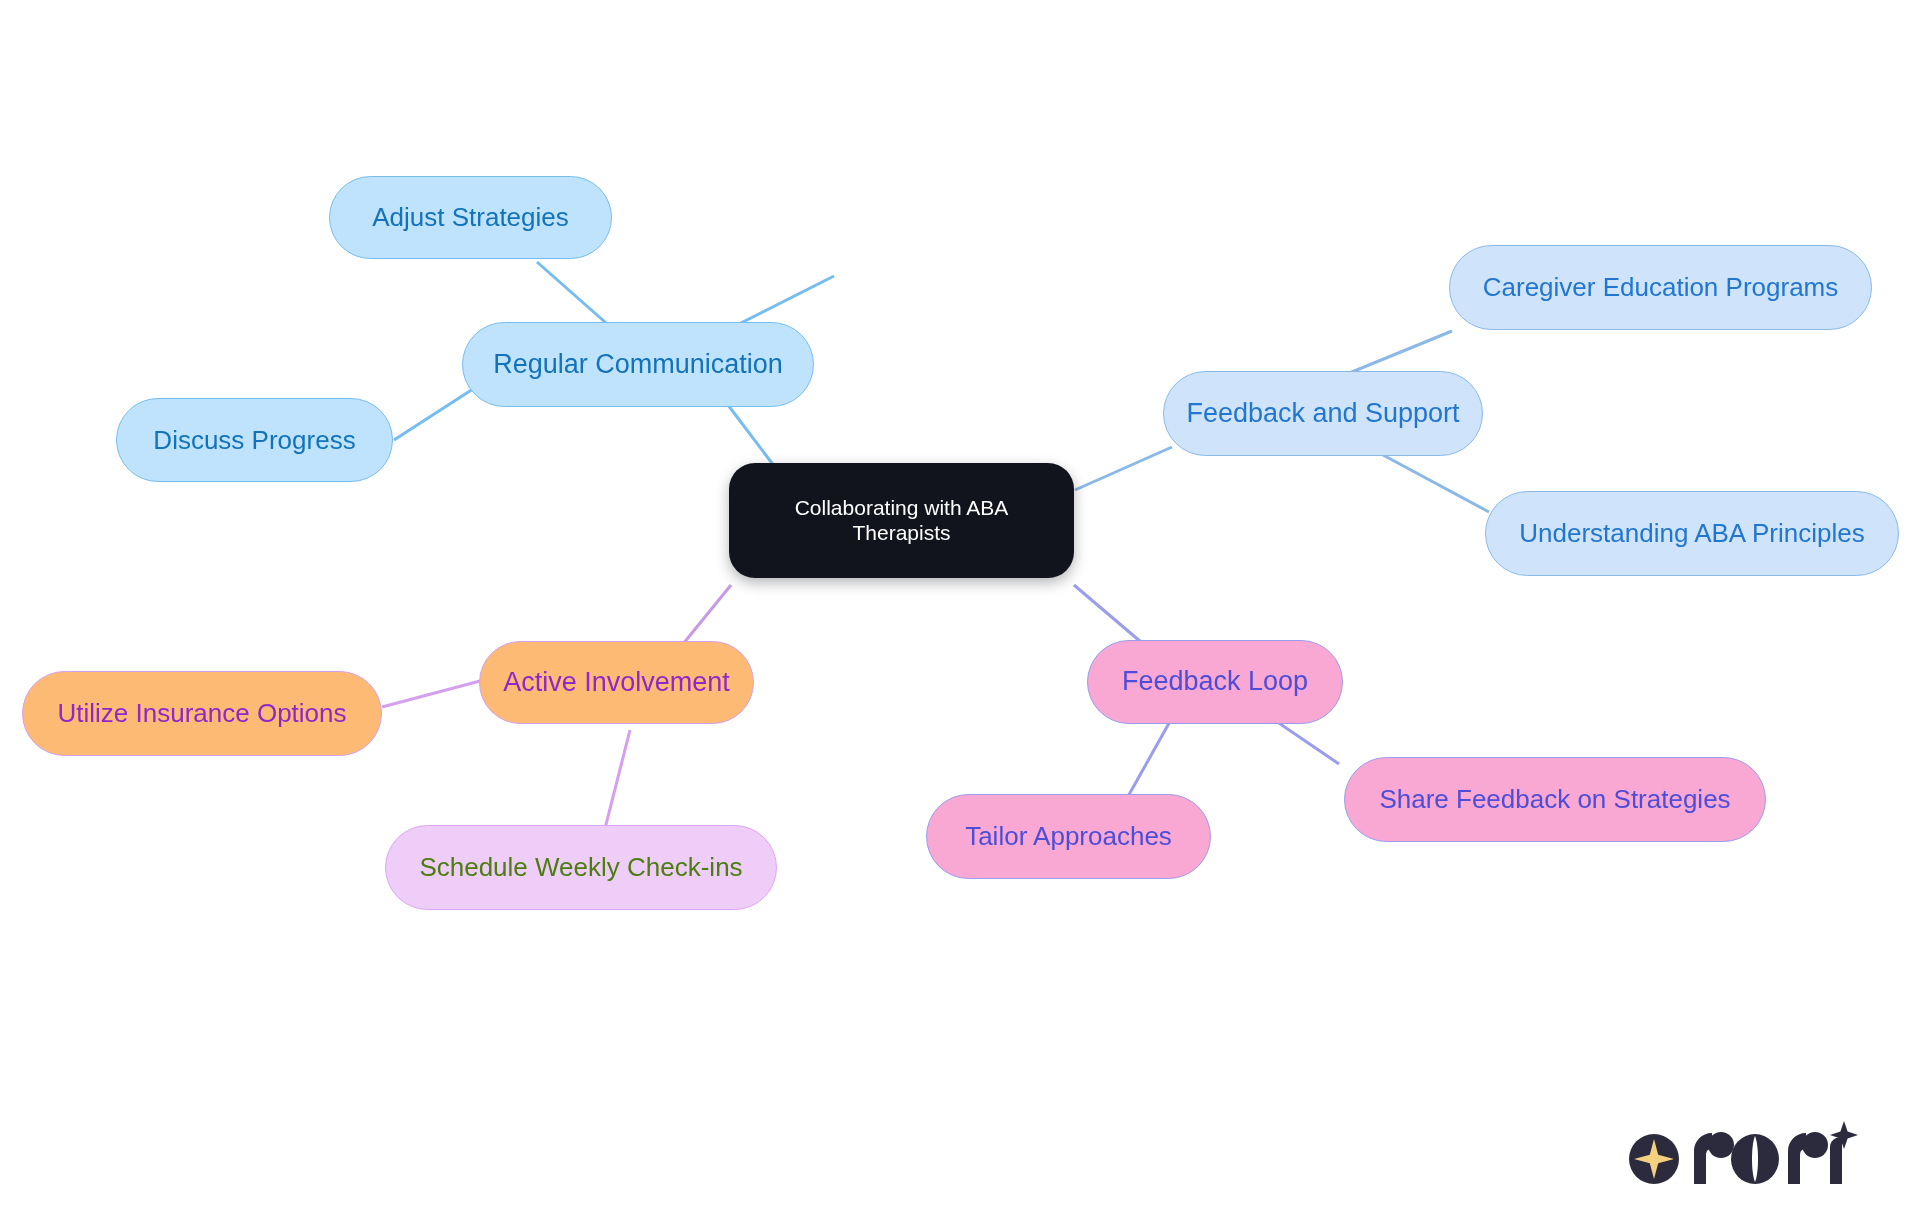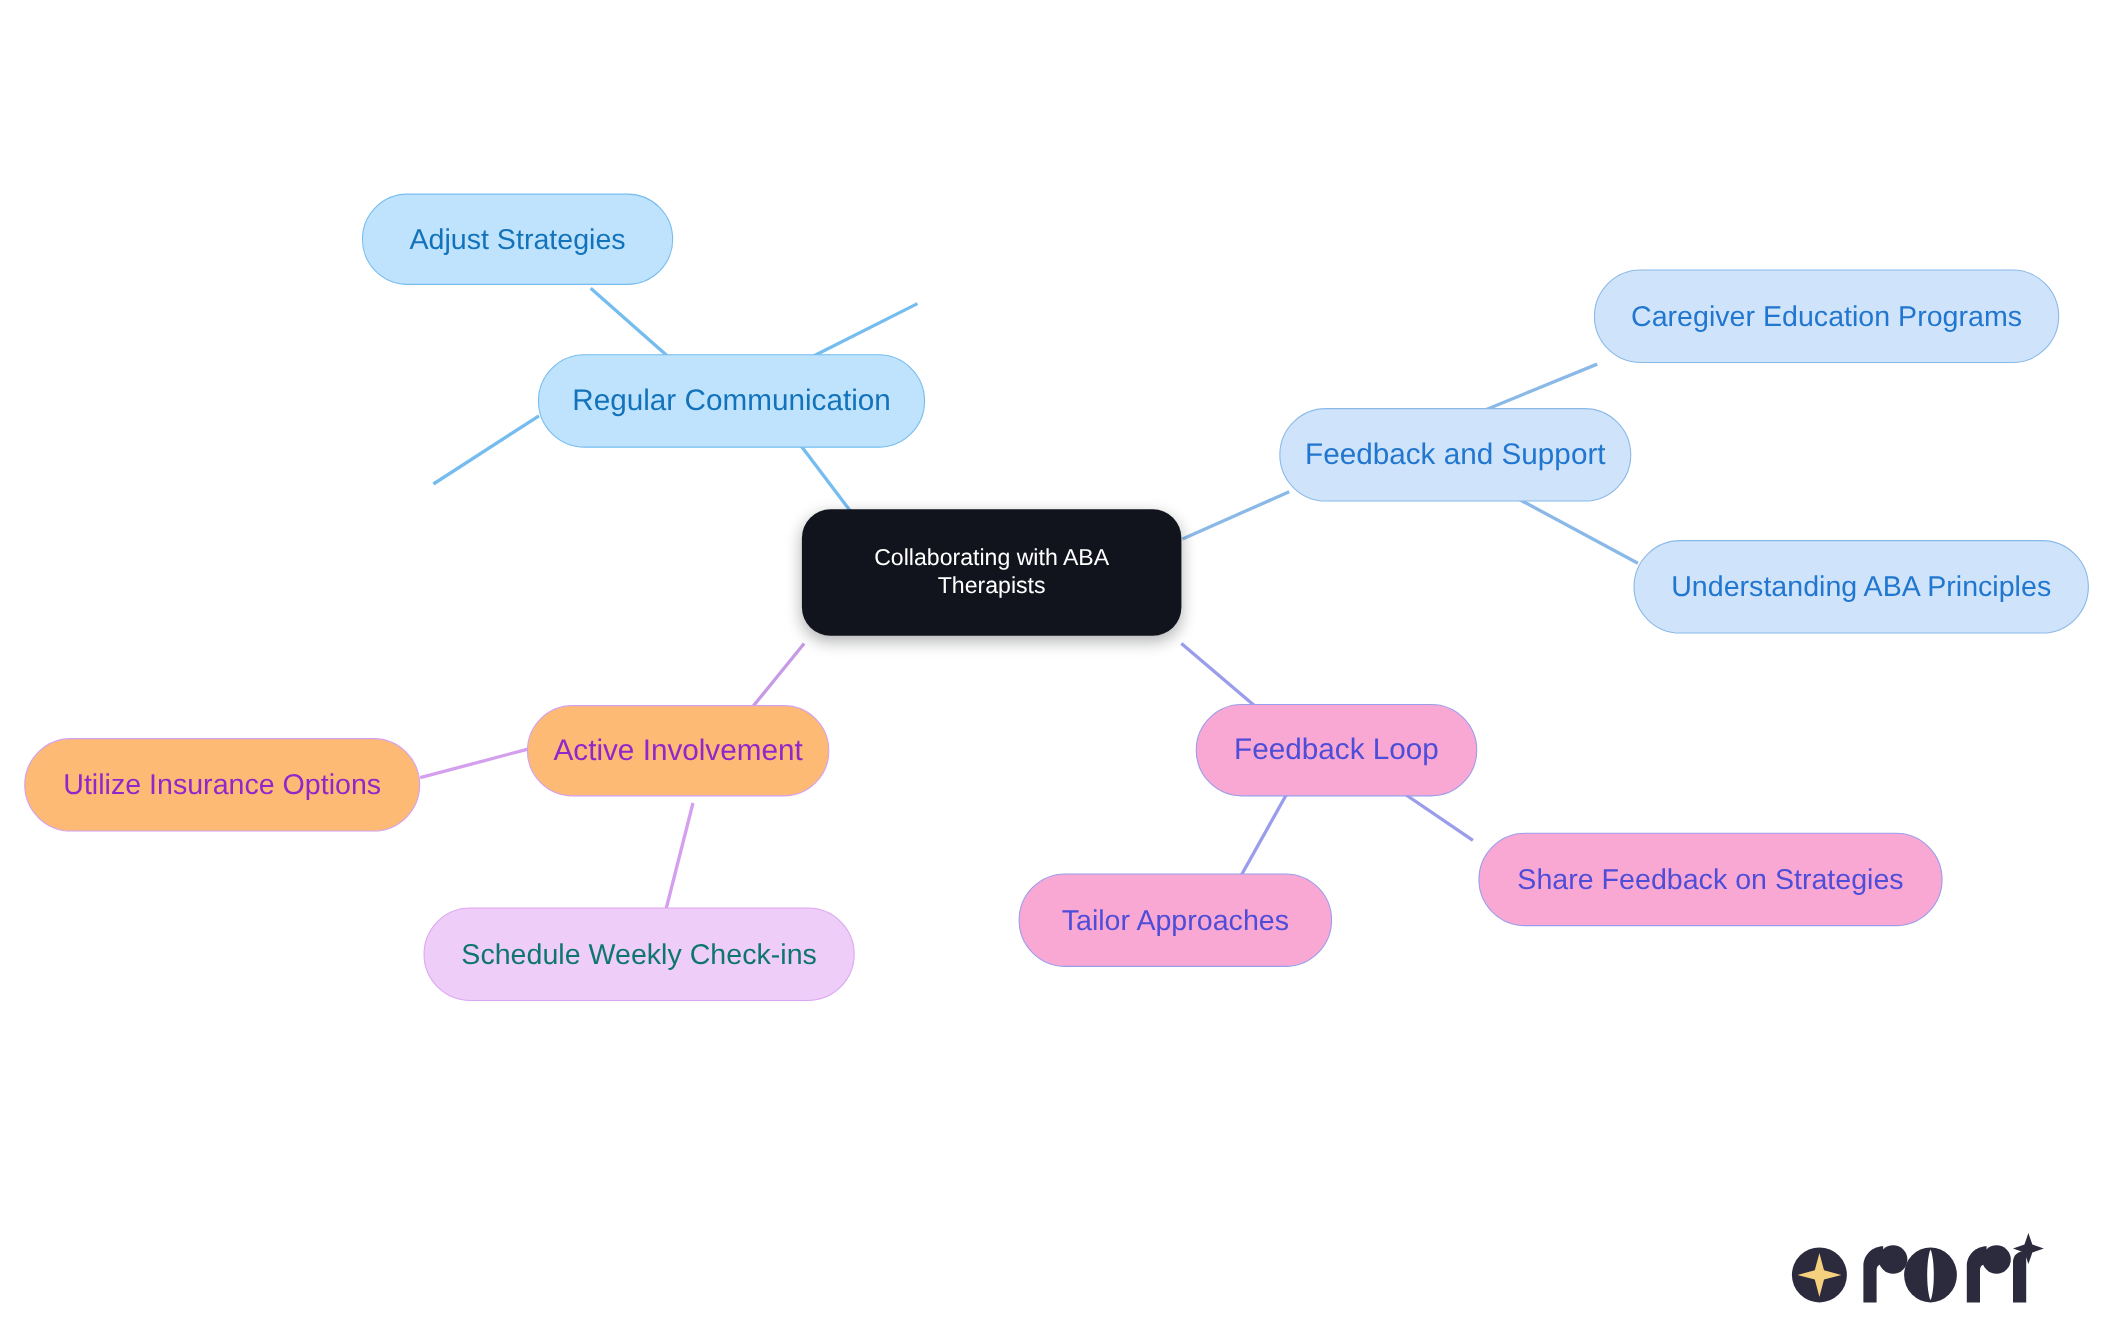--- a/index.html
+++ b/index.html
@@ -50,21 +50,21 @@
     box-shadow: 0 5px 14px rgba(10,12,20,0.30);
   }
   .node.branch { font-size: 27px; }
   .node.leaf   { font-size: 26px; }
 
   
   .c-sky      { background:#bfe3fd; border-color:#76bdef; color:#1273ba; }
   .c-sky-soft { background:#cfe4fa; border-color:#8ab9e8; color:#2176cf; }
   .c-periw    { background:#f9a8d4; border-color:#9a9cec; color:#4d4dd8; }
   .c-orchid   { background:#fdba74; border-color:#d49fee; color:#9326cb; }
-  .c-orchid-l { background:#eecdf8; border-color:#dda6f2; color:#0f766e; }
+  .c-orchid-l { background:#eecdf8; border-color:#dda6f2; color:#4d7c0f; }
 
   
   #logo {
     position: absolute;
     right: 36px;
     bottom: 28px;
     display: flex;
     align-items: center;
     gap: 14px;
   }
@@ -91,25 +91,26 @@
     <path d="M 1074 585 L 1148 648" stroke="#9a9cec" stroke-width="3" fill="none"></path>
 
     <path d="M 382 707 L 480 681" stroke="#d49fee" stroke-width="3" fill="none"></path>
     <path d="M 597 860 L 630 730" stroke="#d49fee" stroke-width="3" fill="none"></path>
     <path d="M 731 585 L 670 660" stroke="#c69ae6" stroke-width="3" fill="none"></path>
   </svg>
 
   <div class="node root" style="left:729px; top:463px; width:345px; height:115px;">Collaborating with ABA
 Therapists</div>
 
-  <div class="node branch c-sky" style="left:489px; top:322px; width:352px; height:85px;text-align:center;">Regular Communication</div>
+  <div class="node branch c-sky" style="left:462px; top:322px; width:352px; height:85px;text-align:center;">Regular Communication</div>
 
   <div class="node leaf c-sky" style="left:329px; top:176px; width:283px; height:83px;">Adjust Strategies</div>
 
 
+  <div class="node leaf c-sky" style="left:116px; top:398px; width:277px; height:84px;">Discuss Progress</div>
 
   <div class="node branch c-sky-soft" style="left:1163px; top:371px; width:320px; height:85px;">Feedback and Support</div>
 
   <div class="node leaf c-sky-soft" style="left:1449px; top:245px; width:423px; height:85px;">Caregiver Education Programs</div>
 
   <div class="node leaf c-sky-soft" style="left:1485px; top:491px; width:414px; height:85px;">Understanding ABA Principles</div>
 
   <div class="node branch c-periw" style="left:1087px; top:640px; width:256px; height:84px;">Feedback Loop</div>
 
   <div class="node leaf c-periw" style="left:1344px; top:757px; width:422px; height:85px;">Share Feedback on Strategies</div>

